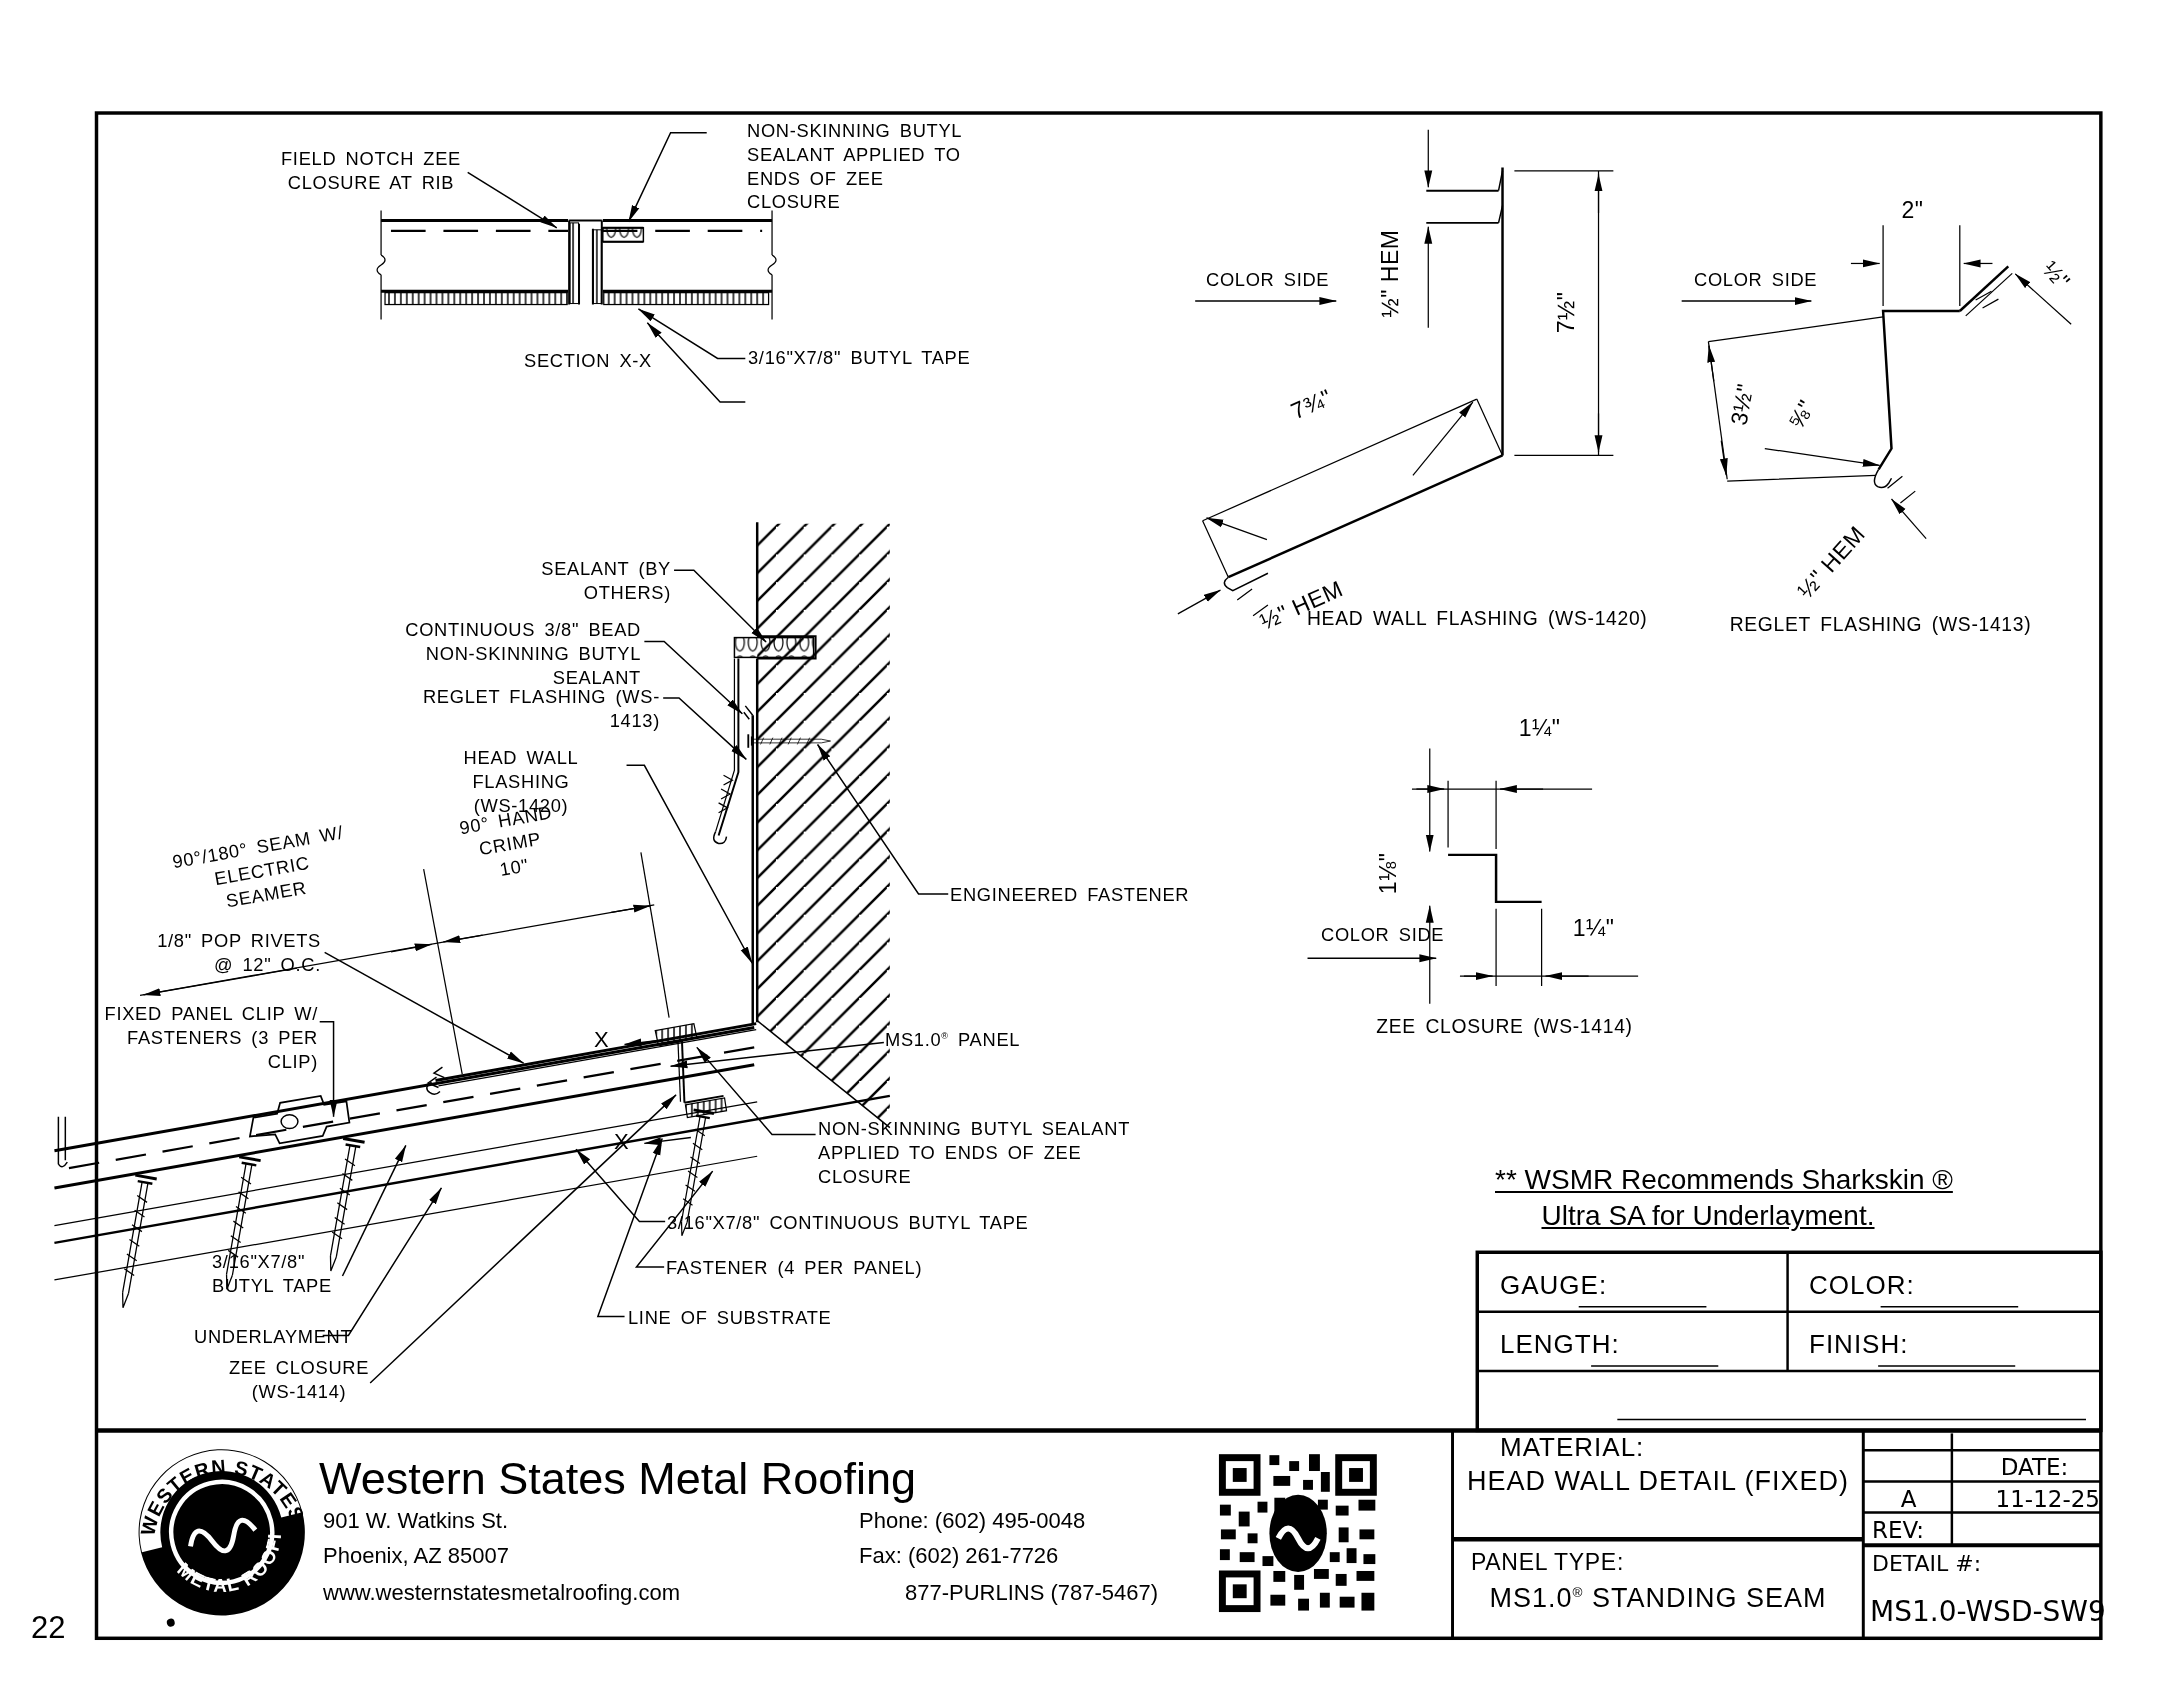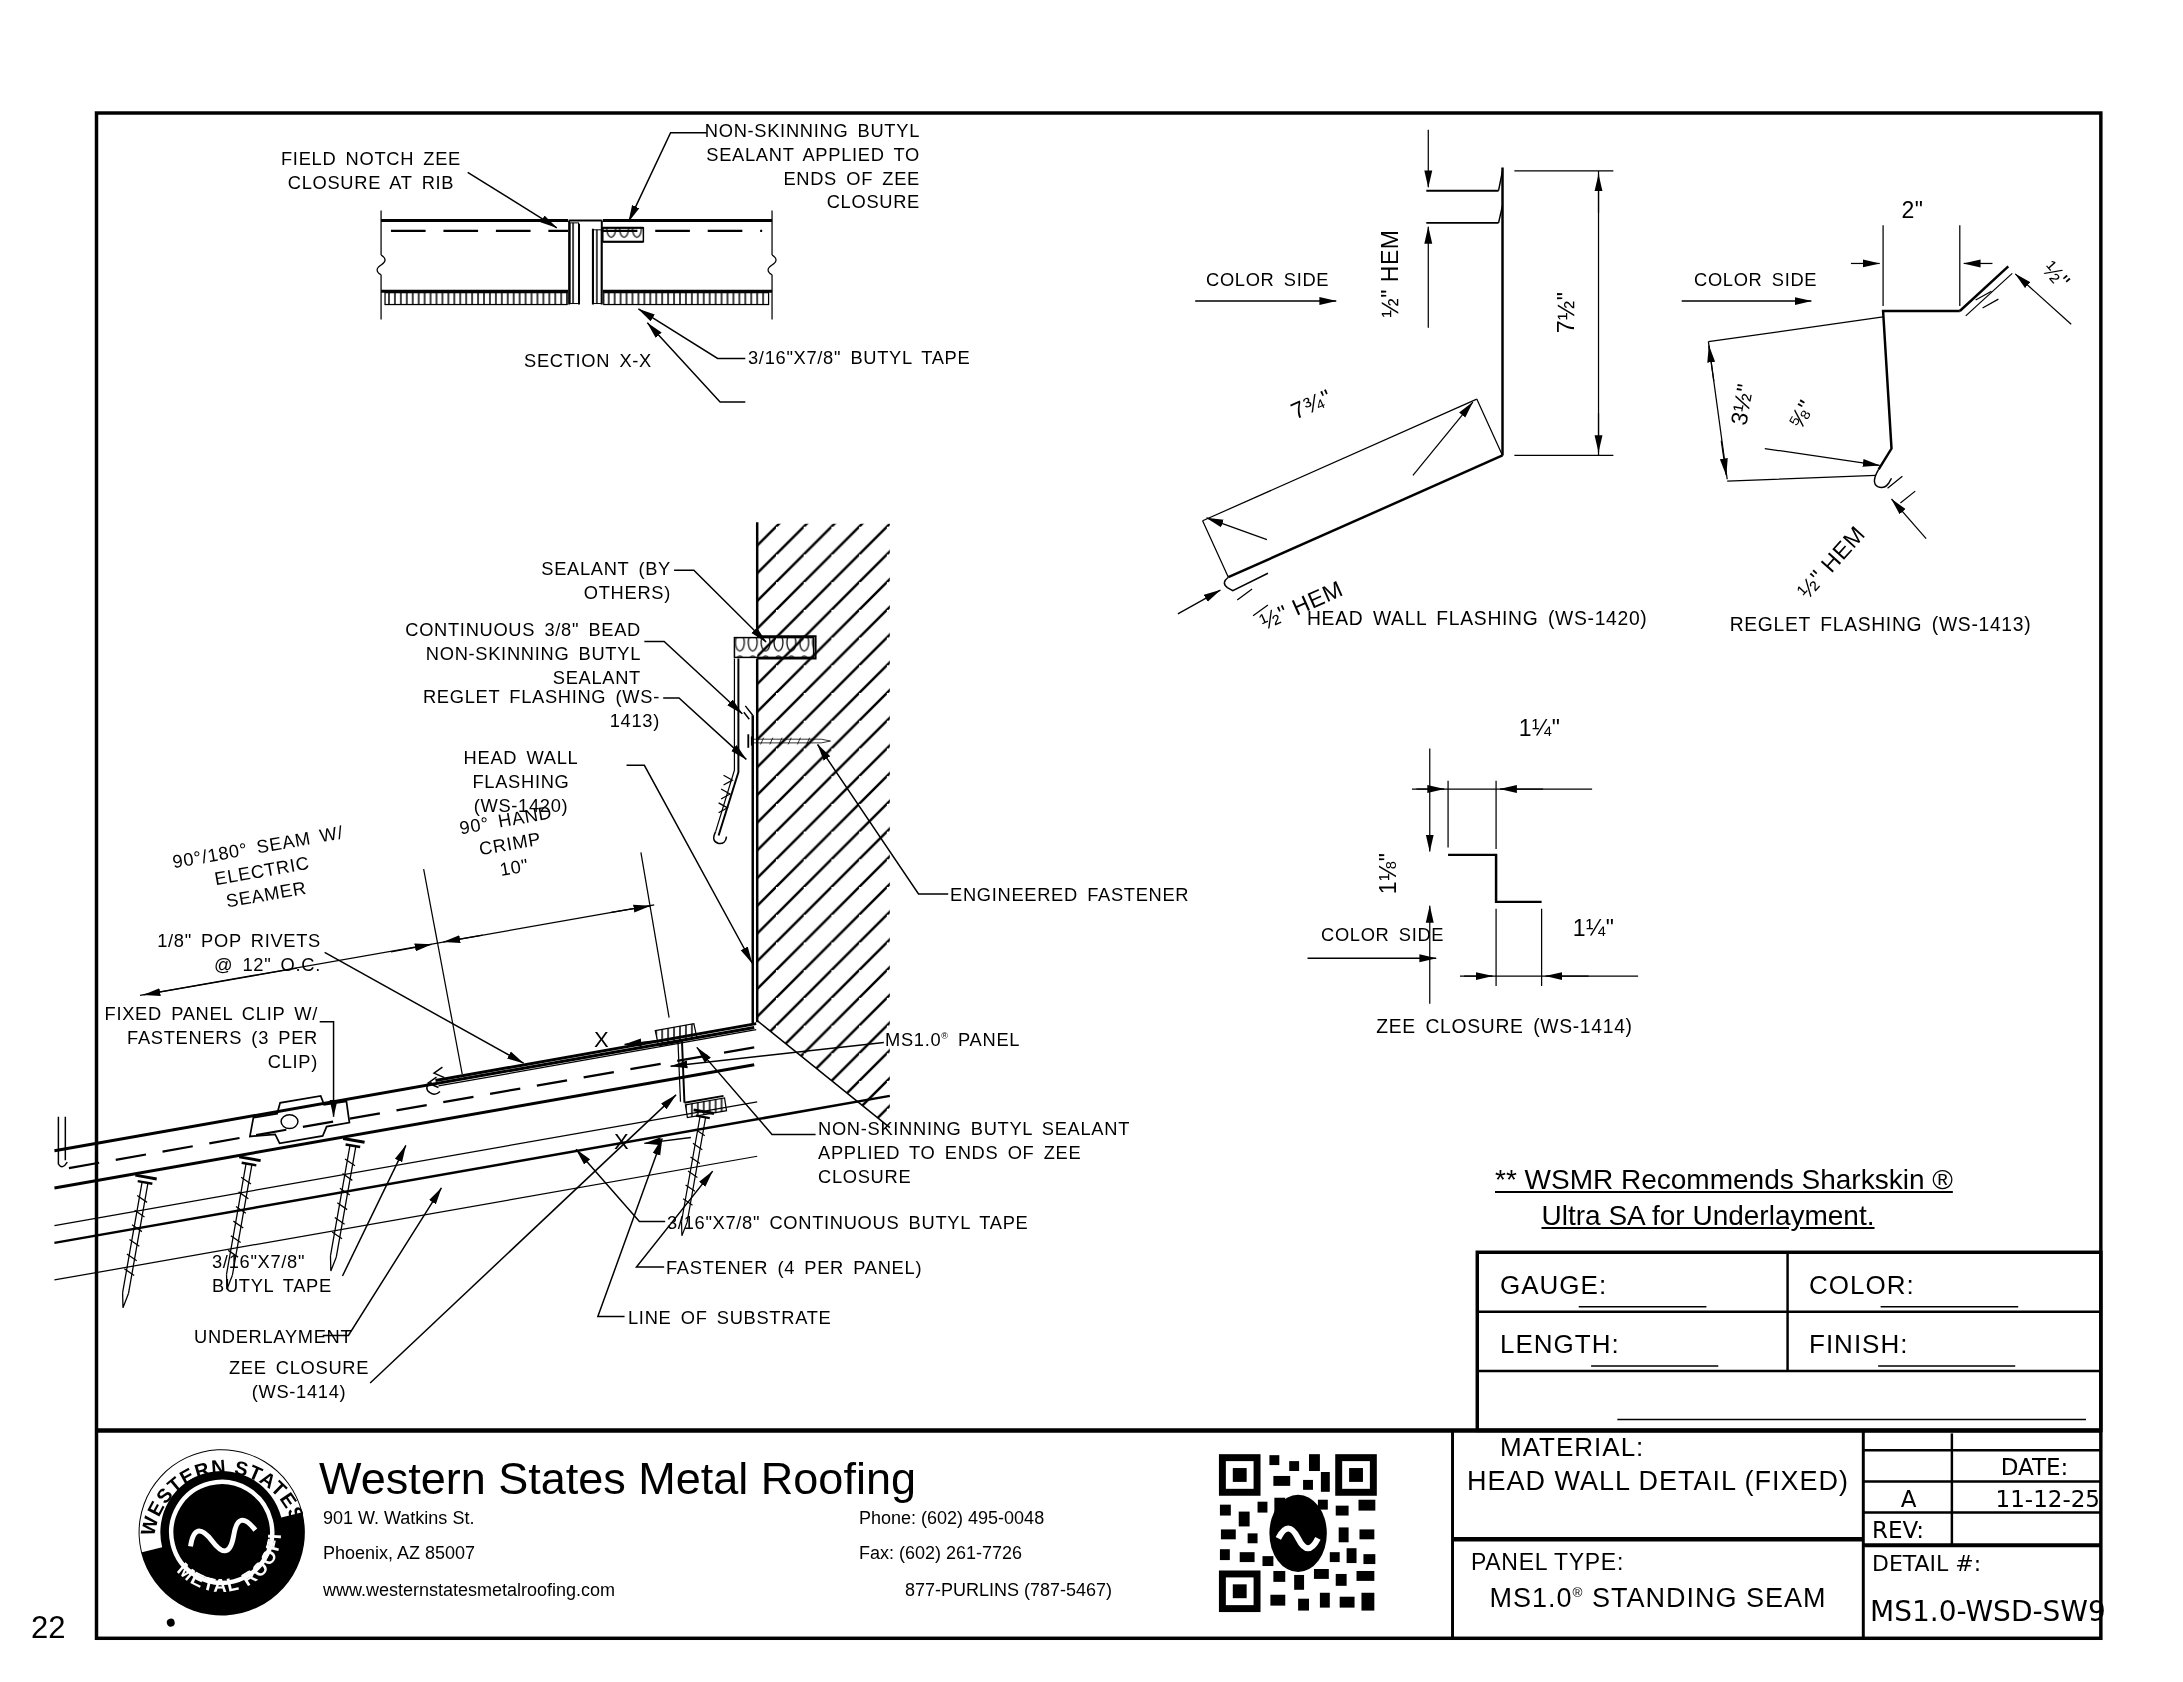--- a/index.html
+++ b/index.html
@@ -8,21 +8,21 @@
   svg.art{position:absolute;left:0;top:0;}
   .lbl{position:absolute;font-size:18.3px;line-height:1.30;letter-spacing:0.7px;word-spacing:3.5px;white-space:pre-line;}
   .nowrap{white-space:nowrap;}
   .c{text-align:center;}
   .r{text-align:right;}
   .dim{position:absolute;font-size:23px;letter-spacing:0.5px;white-space:nowrap;}
   .rot{transform-origin:50% 50%;}
   .cap{position:absolute;font-size:19.3px;letter-spacing:0.7px;word-spacing:3.5px;white-space:nowrap;text-align:center;}
   .tb{position:absolute;white-space:nowrap;}
   .company{font-size:45px;letter-spacing:0px;}
-  .addr{font-size:18px;}
+  .addr{font-size:22px;}
   .note-line{font-size:28px;text-decoration:underline;white-space:nowrap;}
   .spec{font-size:26px;letter-spacing:1px;}
   .blk{font-family:"DejaVu Sans","Liberation Sans",sans-serif;}
   sup.reg{font-size:0.5em;vertical-align:super;}
   .pagenum{position:absolute;font-size:31px;}
 </style>
 </head>
 <body>
 
 <div id="sheet">
@@ -300,21 +300,21 @@
           <rect x="296" y="288" width="26" height="36"></rect>
       <rect x="140" y="140" width="60" height="60"></rect>
     </g>
     <ellipse cx="168" cy="168" rx="58" ry="78" fill="#000"></ellipse>
     <path d="M128,178 q20,-40 40,0 q20,40 40,0" stroke="#fff" stroke-width="12" fill="none"></path>
   </g>
 </svg>
 
 <div class="lbl c" style="left:277px;top:147px;width:188px;">FIELD NOTCH ZEE
 CLOSURE AT RIB</div>
-<div class="lbl" style="left:692px;top:119px;width:228px;text-align:right;">NON-SKINNING BUTYL
+<div class="lbl" style="left:747px;top:119px;width:228px;">NON-SKINNING BUTYL
 SEALANT APPLIED TO
 ENDS OF ZEE CLOSURE</div>
 <div class="lbl nowrap" style="left:524px;top:349px;">SECTION X-X</div>
 <div class="lbl nowrap" style="left:748px;top:346px;">3/16"X7/8" BUTYL TAPE</div>
 
 <div class="lbl r" style="left:473px;top:557px;width:198px;">SEALANT (BY OTHERS)</div>
 <div class="lbl r" style="left:364px;top:618px;width:277px;">CONTINUOUS 3/8" BEAD
 NON-SKINNING BUTYL SEALANT</div>
 <div class="lbl r" style="left:393px;top:685px;width:267px;">REGLET FLASHING (WS-1413)</div>
 <div class="lbl c" style="left:417px;top:746px;width:208px;">HEAD WALL FLASHING

